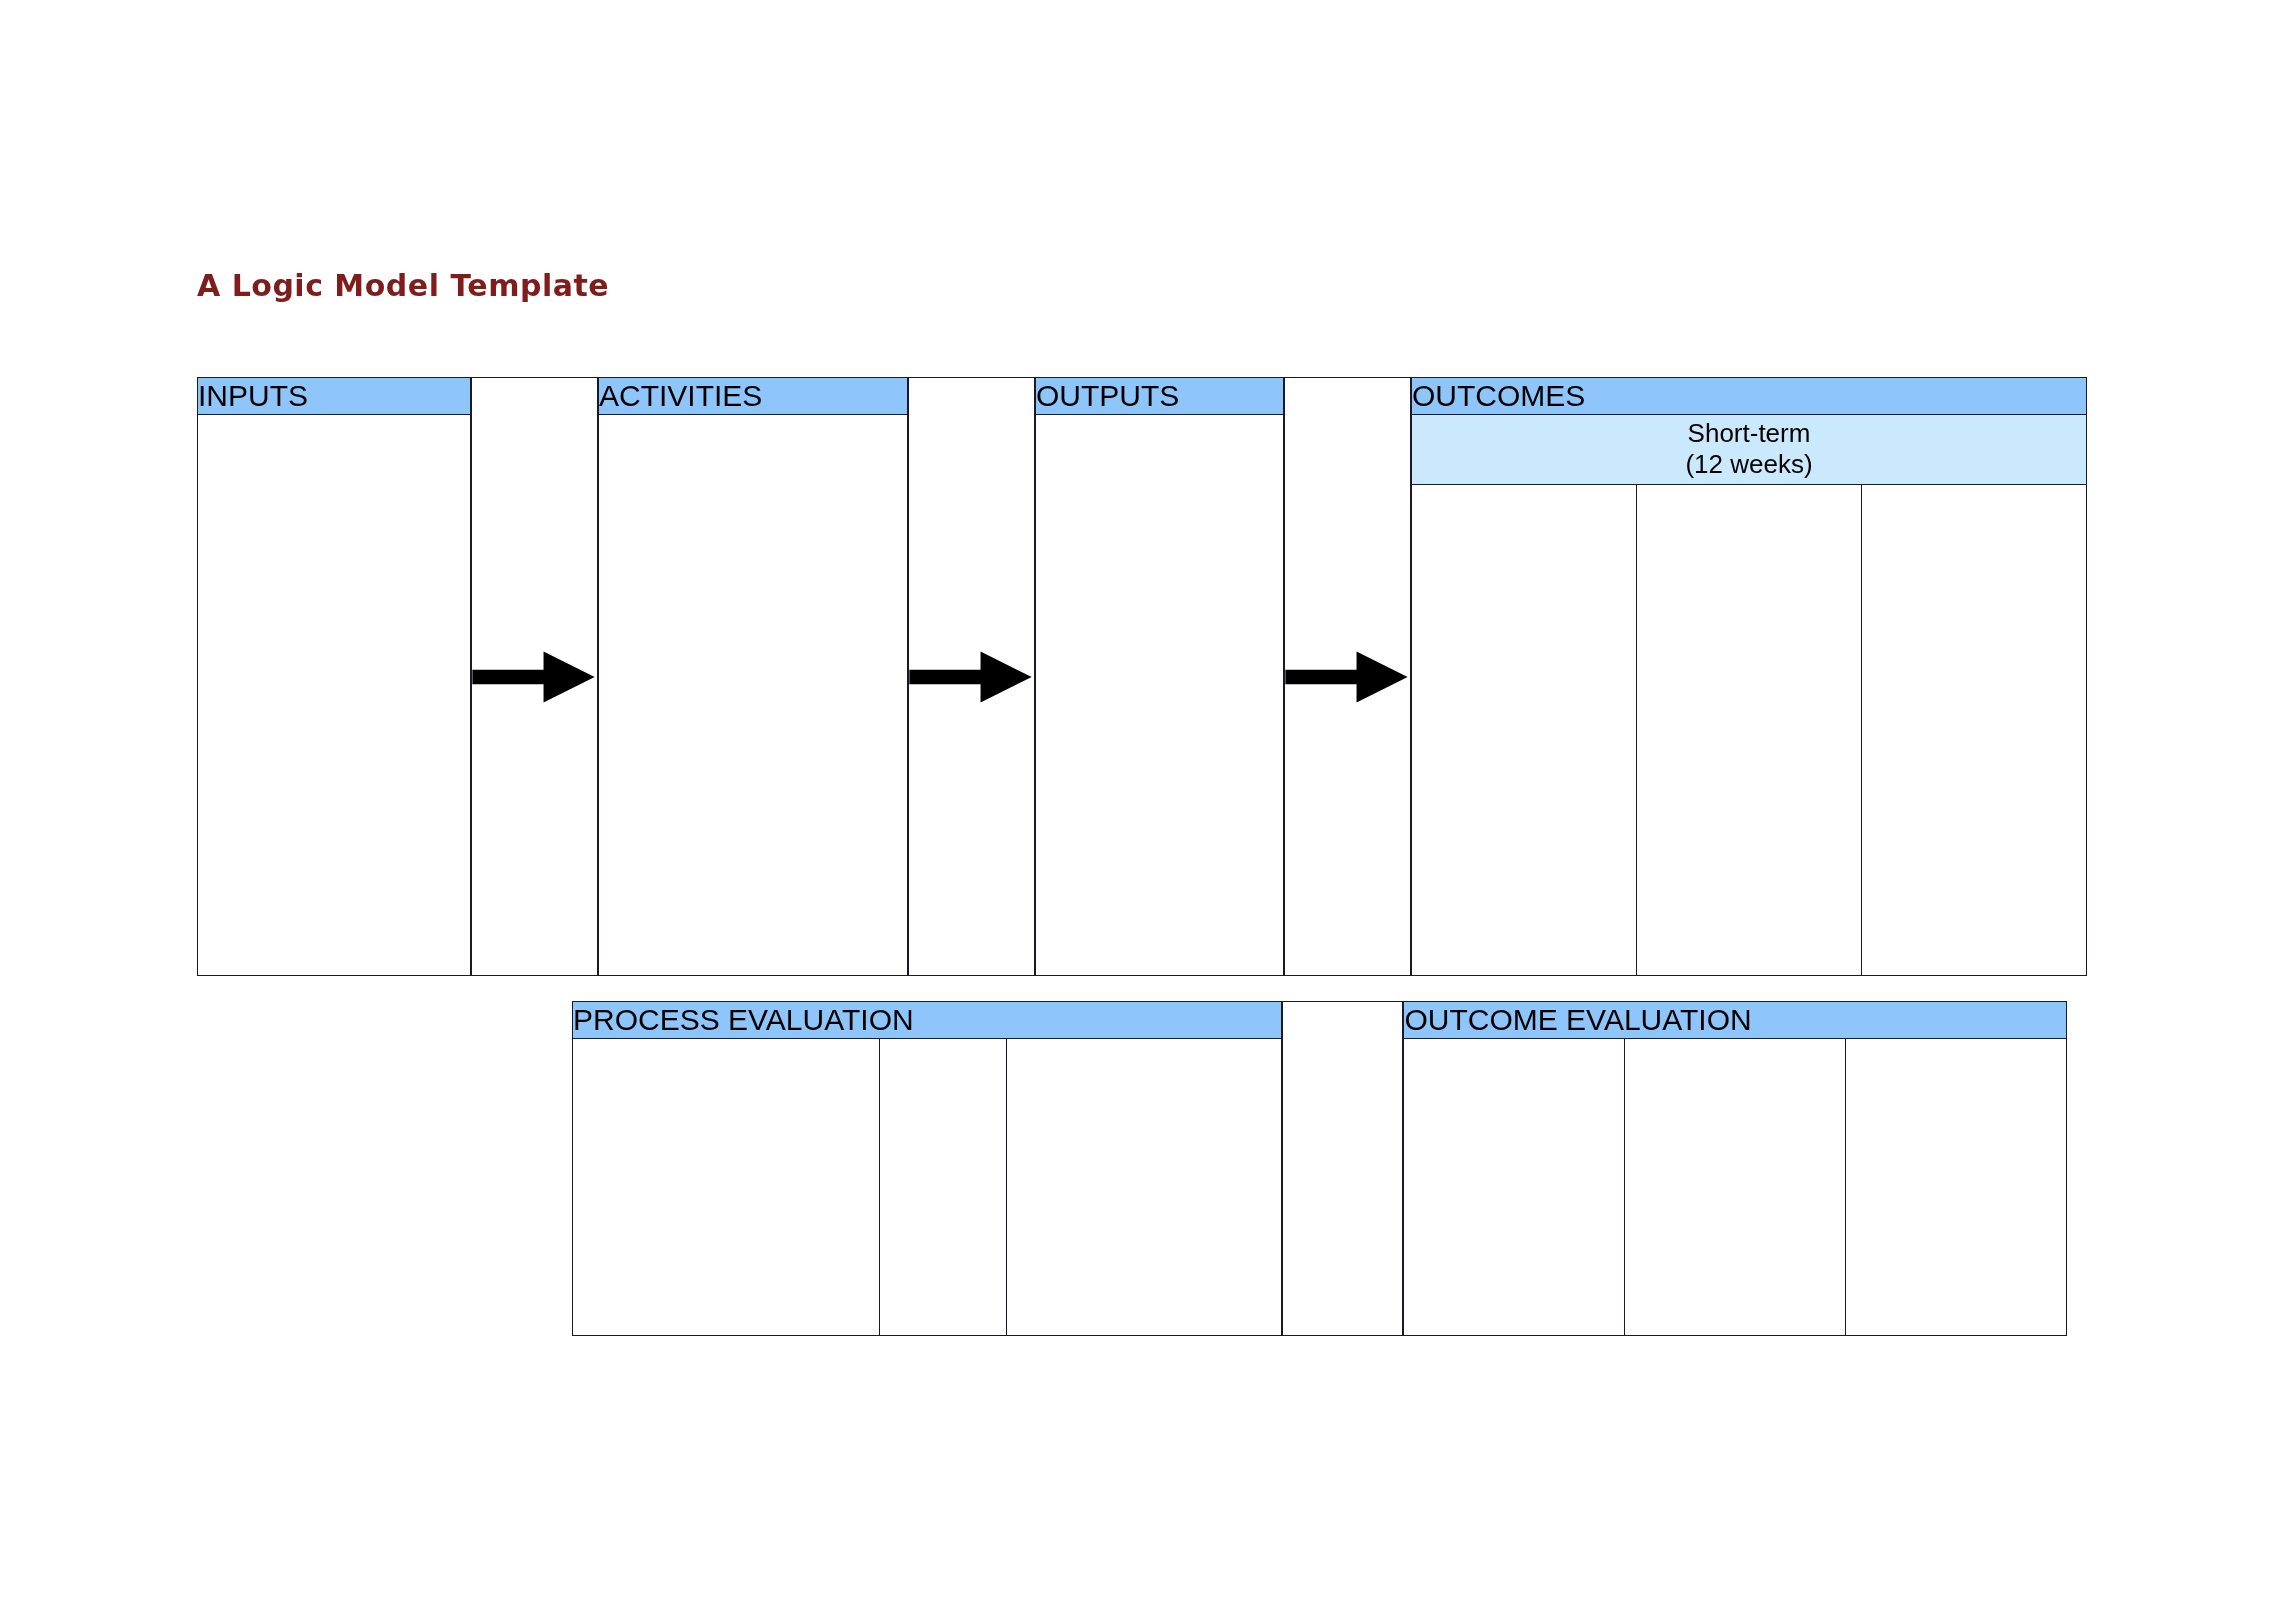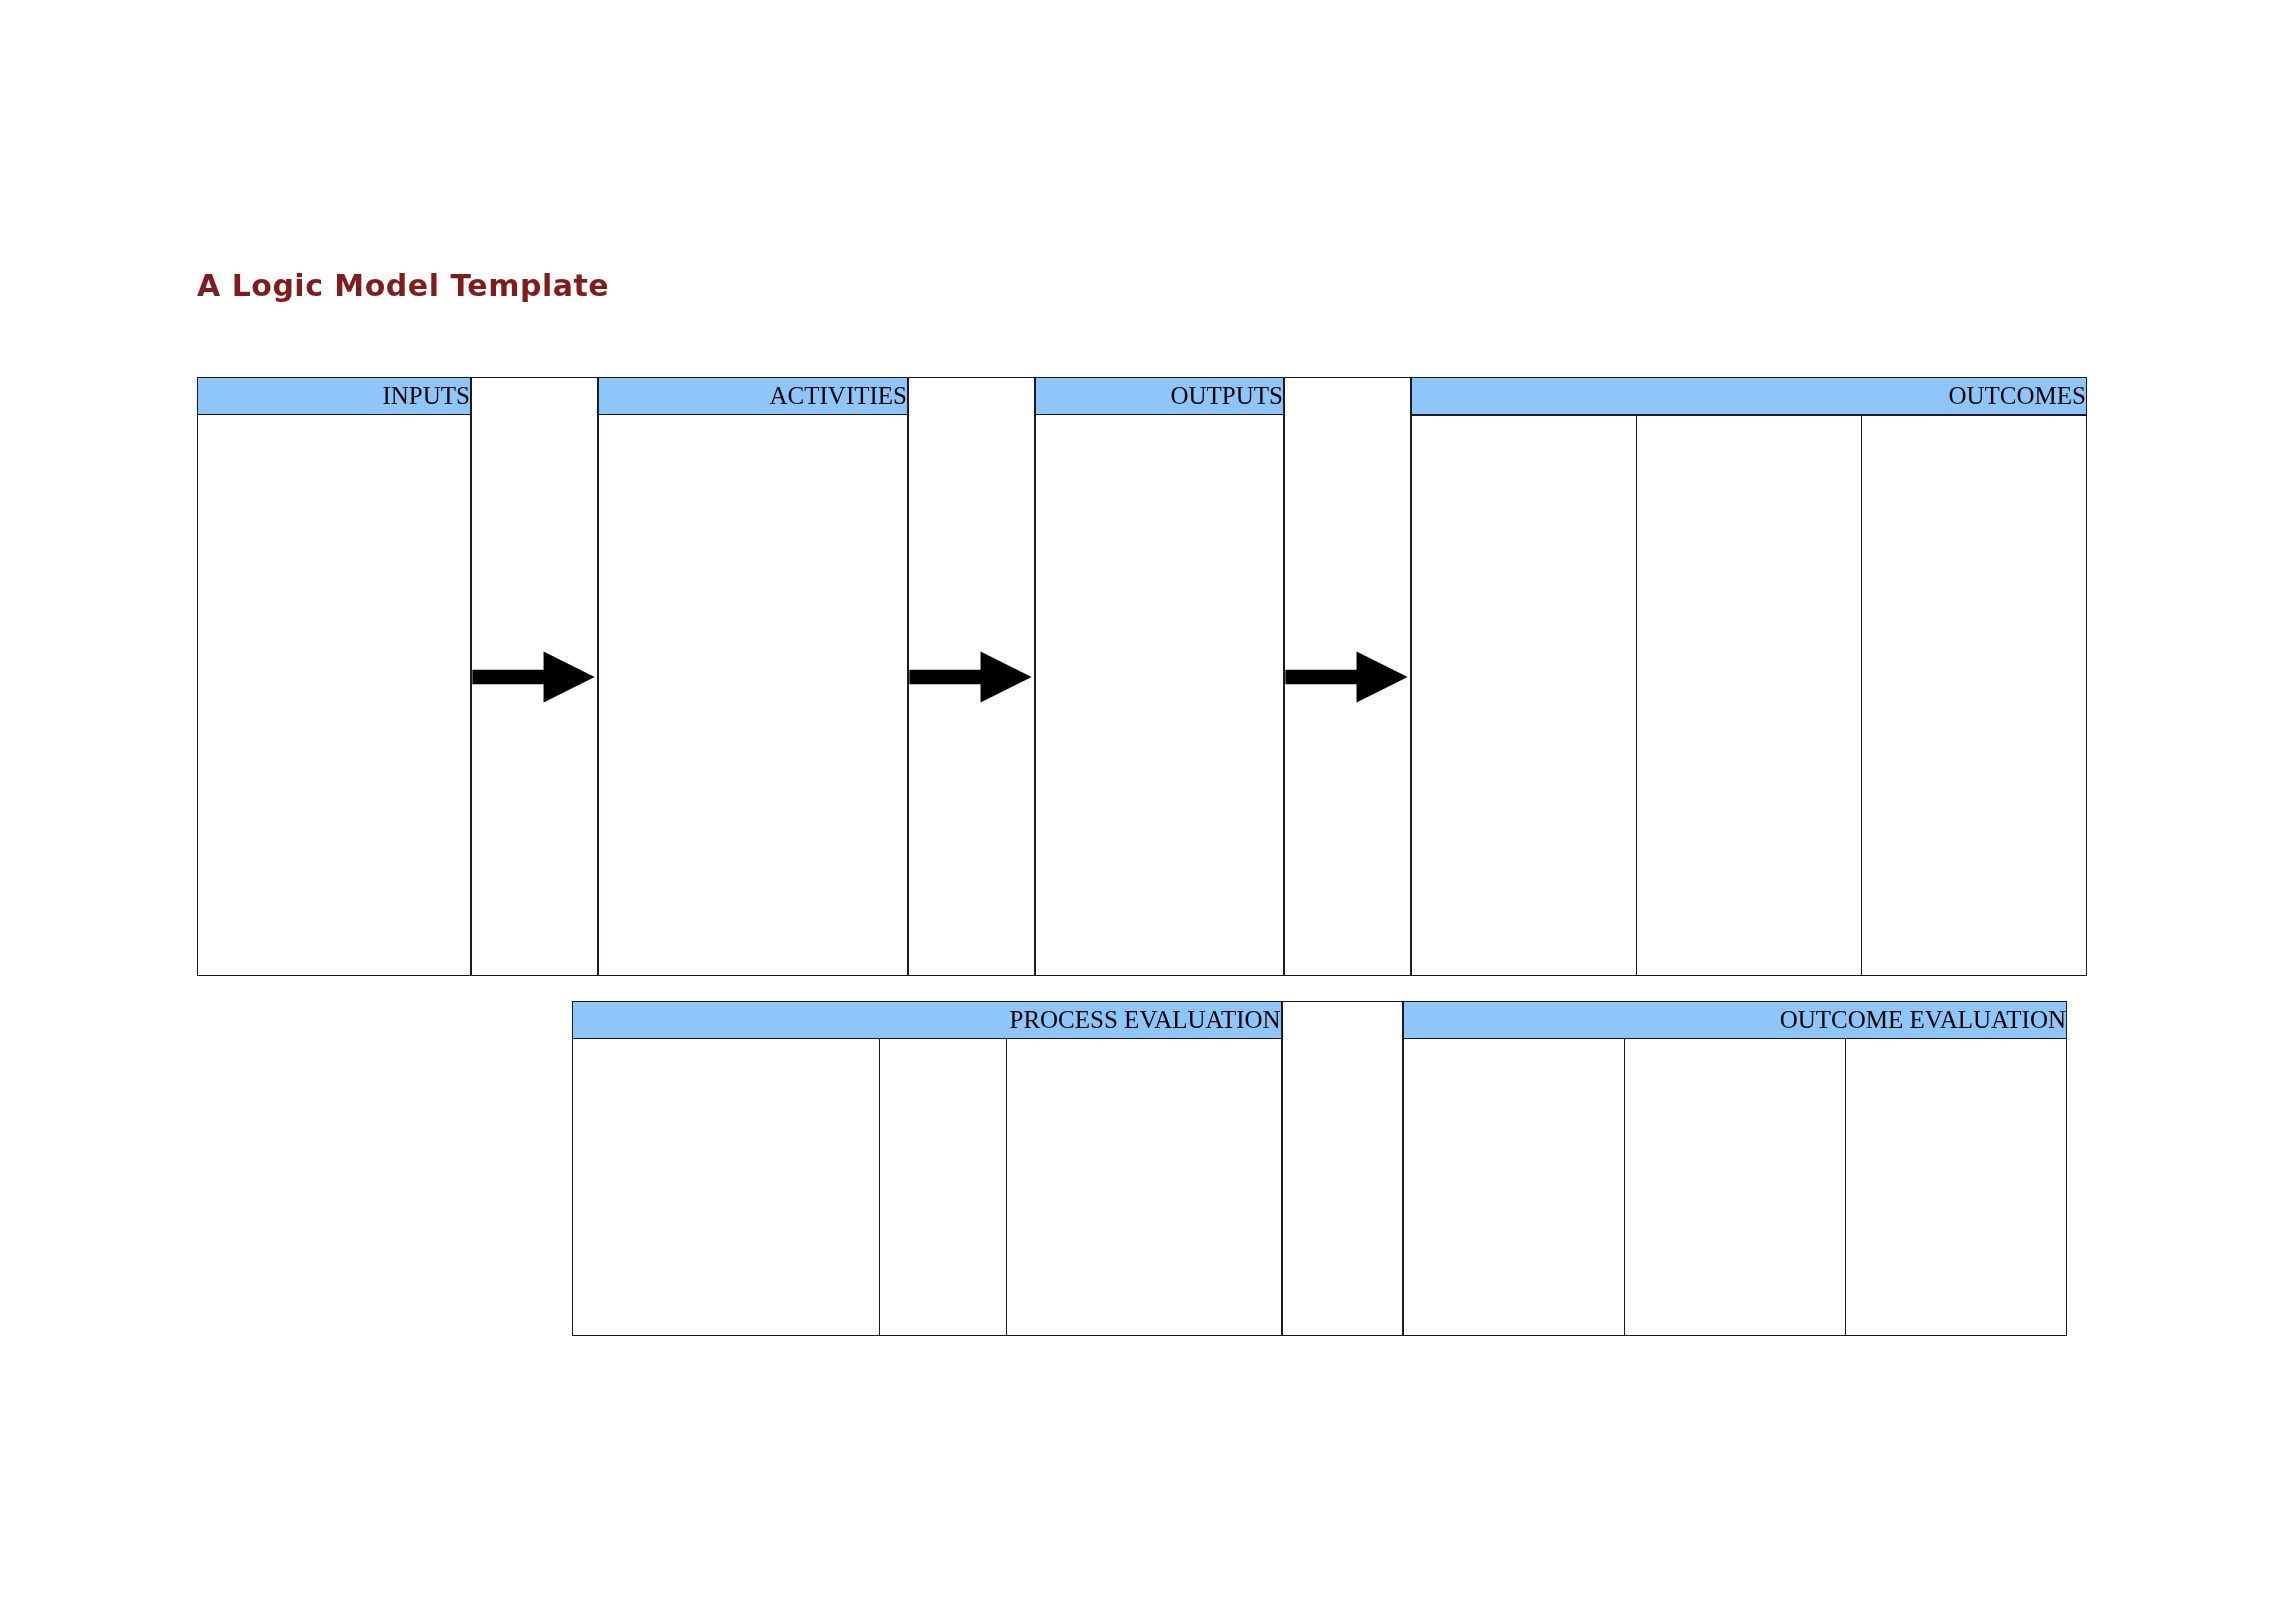--- a/index.html
+++ b/index.html
@@ -57,23 +57,23 @@
     align-items: center;
     justify-content: flex-start;
   }
 
   .hdr {
     box-sizing: border-box;
     background: #8ec5fb;
     border-bottom: 1.8px solid #1a1a26;
     height: 37px;
     line-height: 35px;
-    text-align: right;
-    font-family: Liberation Serif, serif;
-    font-size: 25px;
+    text-align: left;
+    font-family: Liberation Sans, sans-serif;
+    font-size: 30px;
     font-weight: 400;
     color: #000000;
     letter-spacing: 0px;
     white-space: nowrap;
     overflow: hidden;
   }
 
   .subhdr-row {
     display: flex;
     flex-direction: row;
@@ -183,20 +183,24 @@
   <div class="gap-col" id="gap-3">
     <svg class="arrow" width="123" height="73" viewBox="0 0 134 80">
       <polygon points="0,32 78,32 78,12 134,40 78,68 78,48 0,48" fill="#000000"></polygon>
     </svg>
   </div>
 
   <div class="col" id="col-outcomes">
     <div class="hdr">OUTCOMES</div>
 
     <div class="subhdr-row">
+      <div class="subhdr">
+        <span class="l1">Short-term</span>
+        <span class="l2">(12 weeks)</span>
+      </div>
     </div>
 
     <div class="body-row">
       <div class="body-cell"></div>
       <div class="body-cell"></div>
       <div class="body-cell"></div>
     </div>
   </div>
 
 </div>

